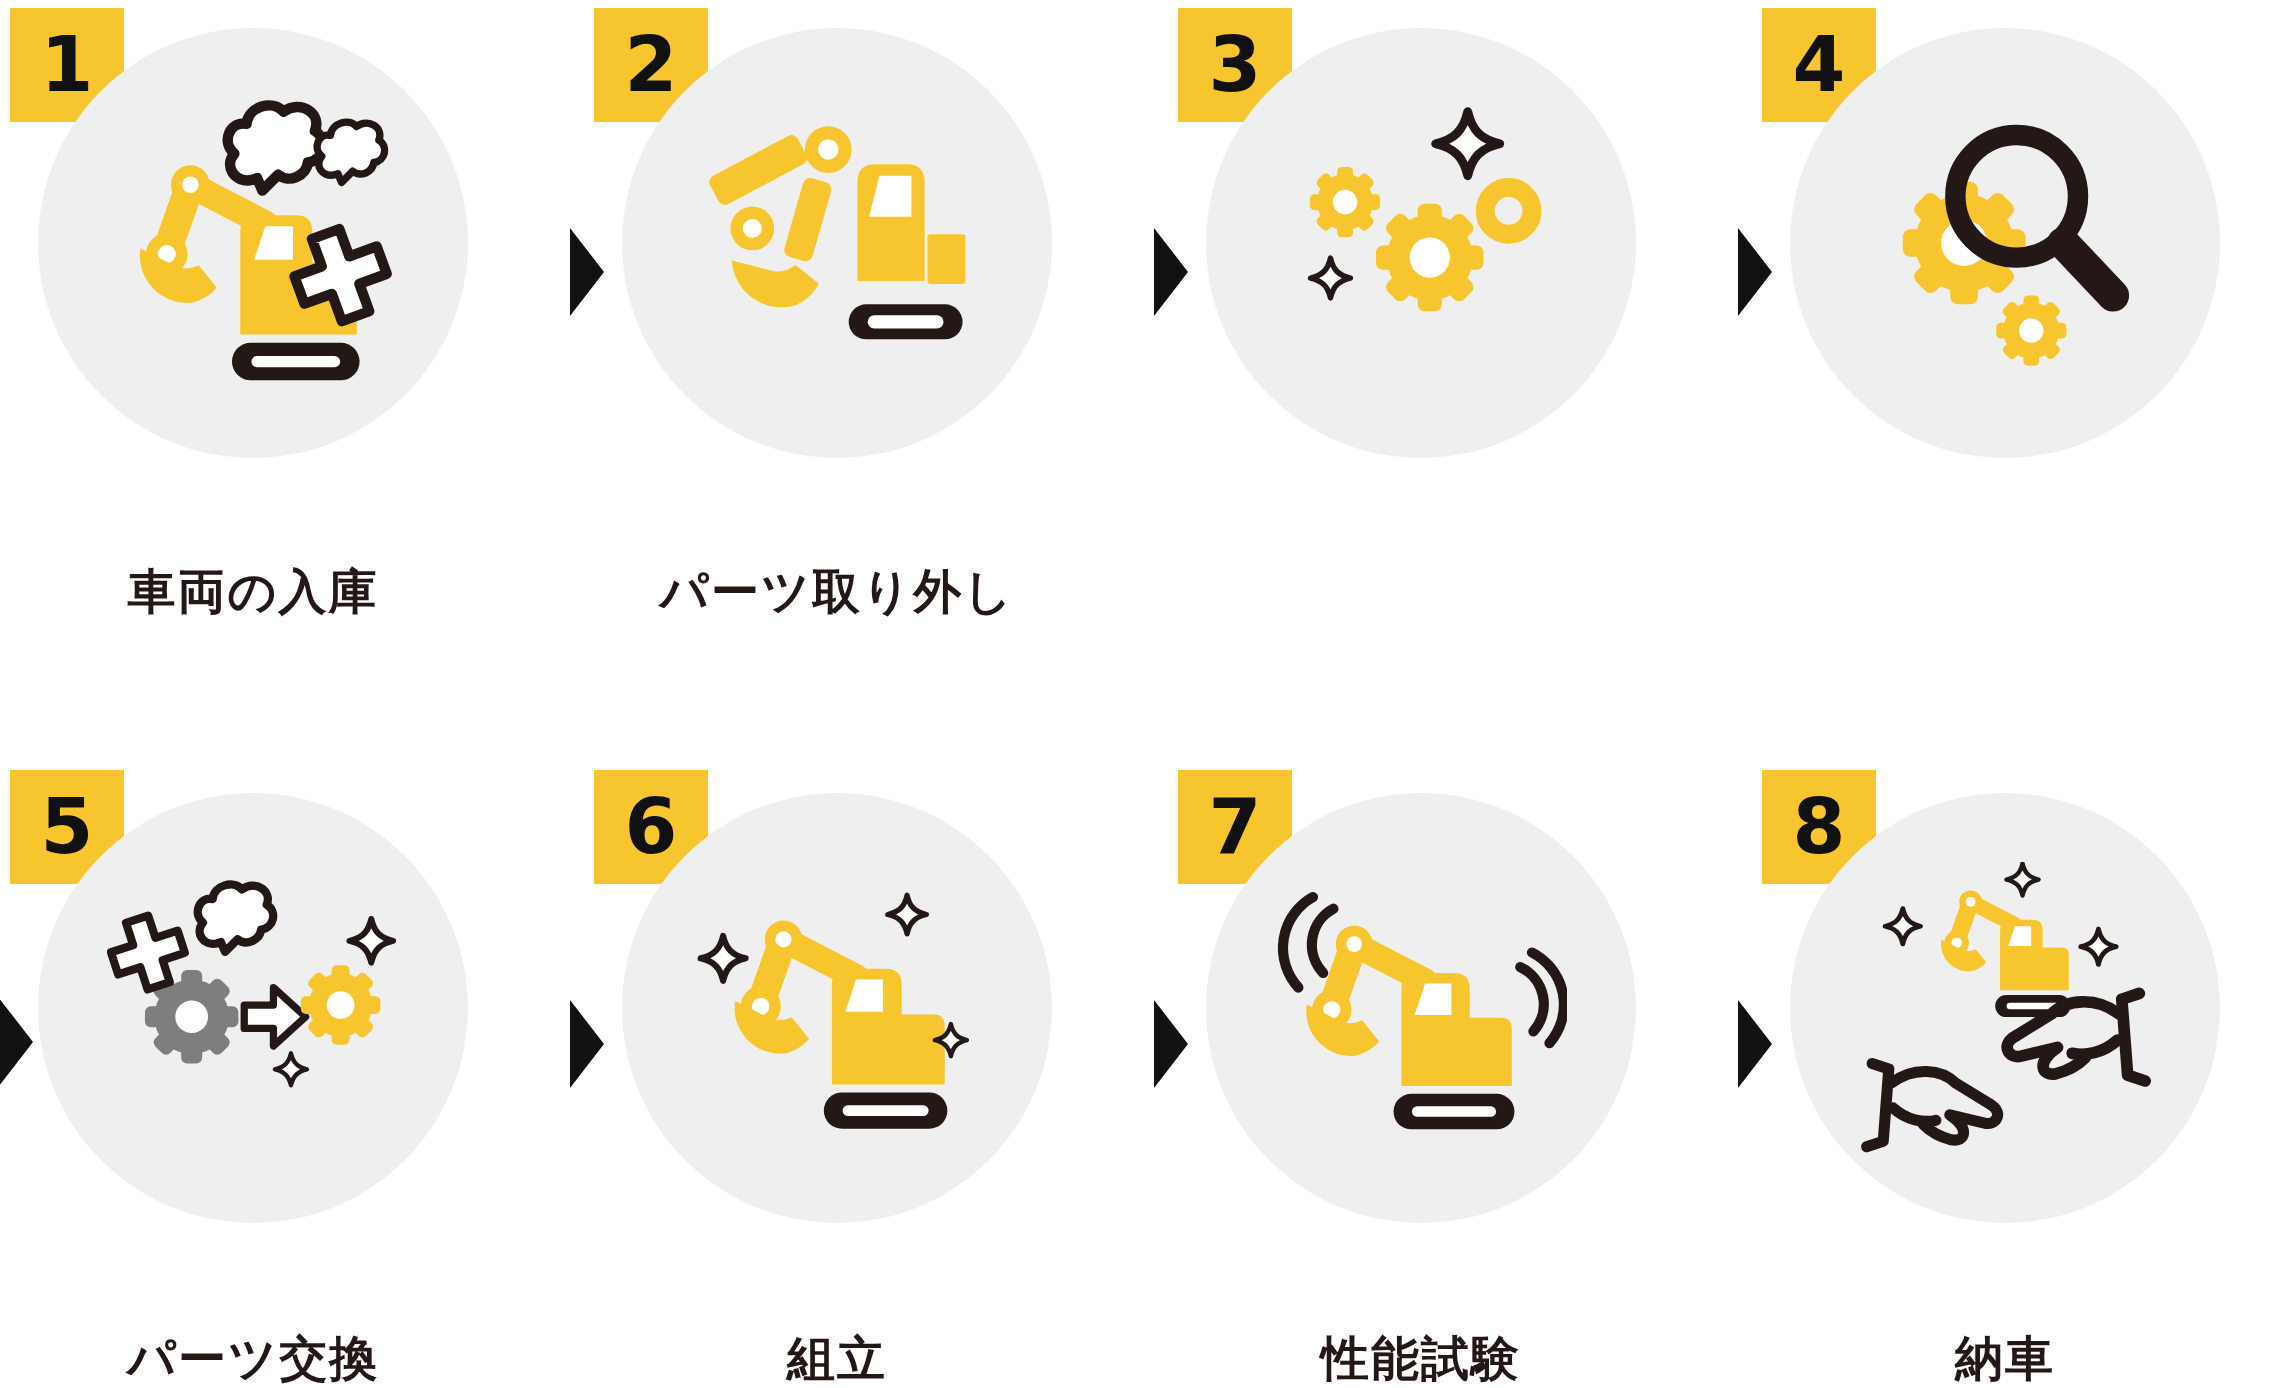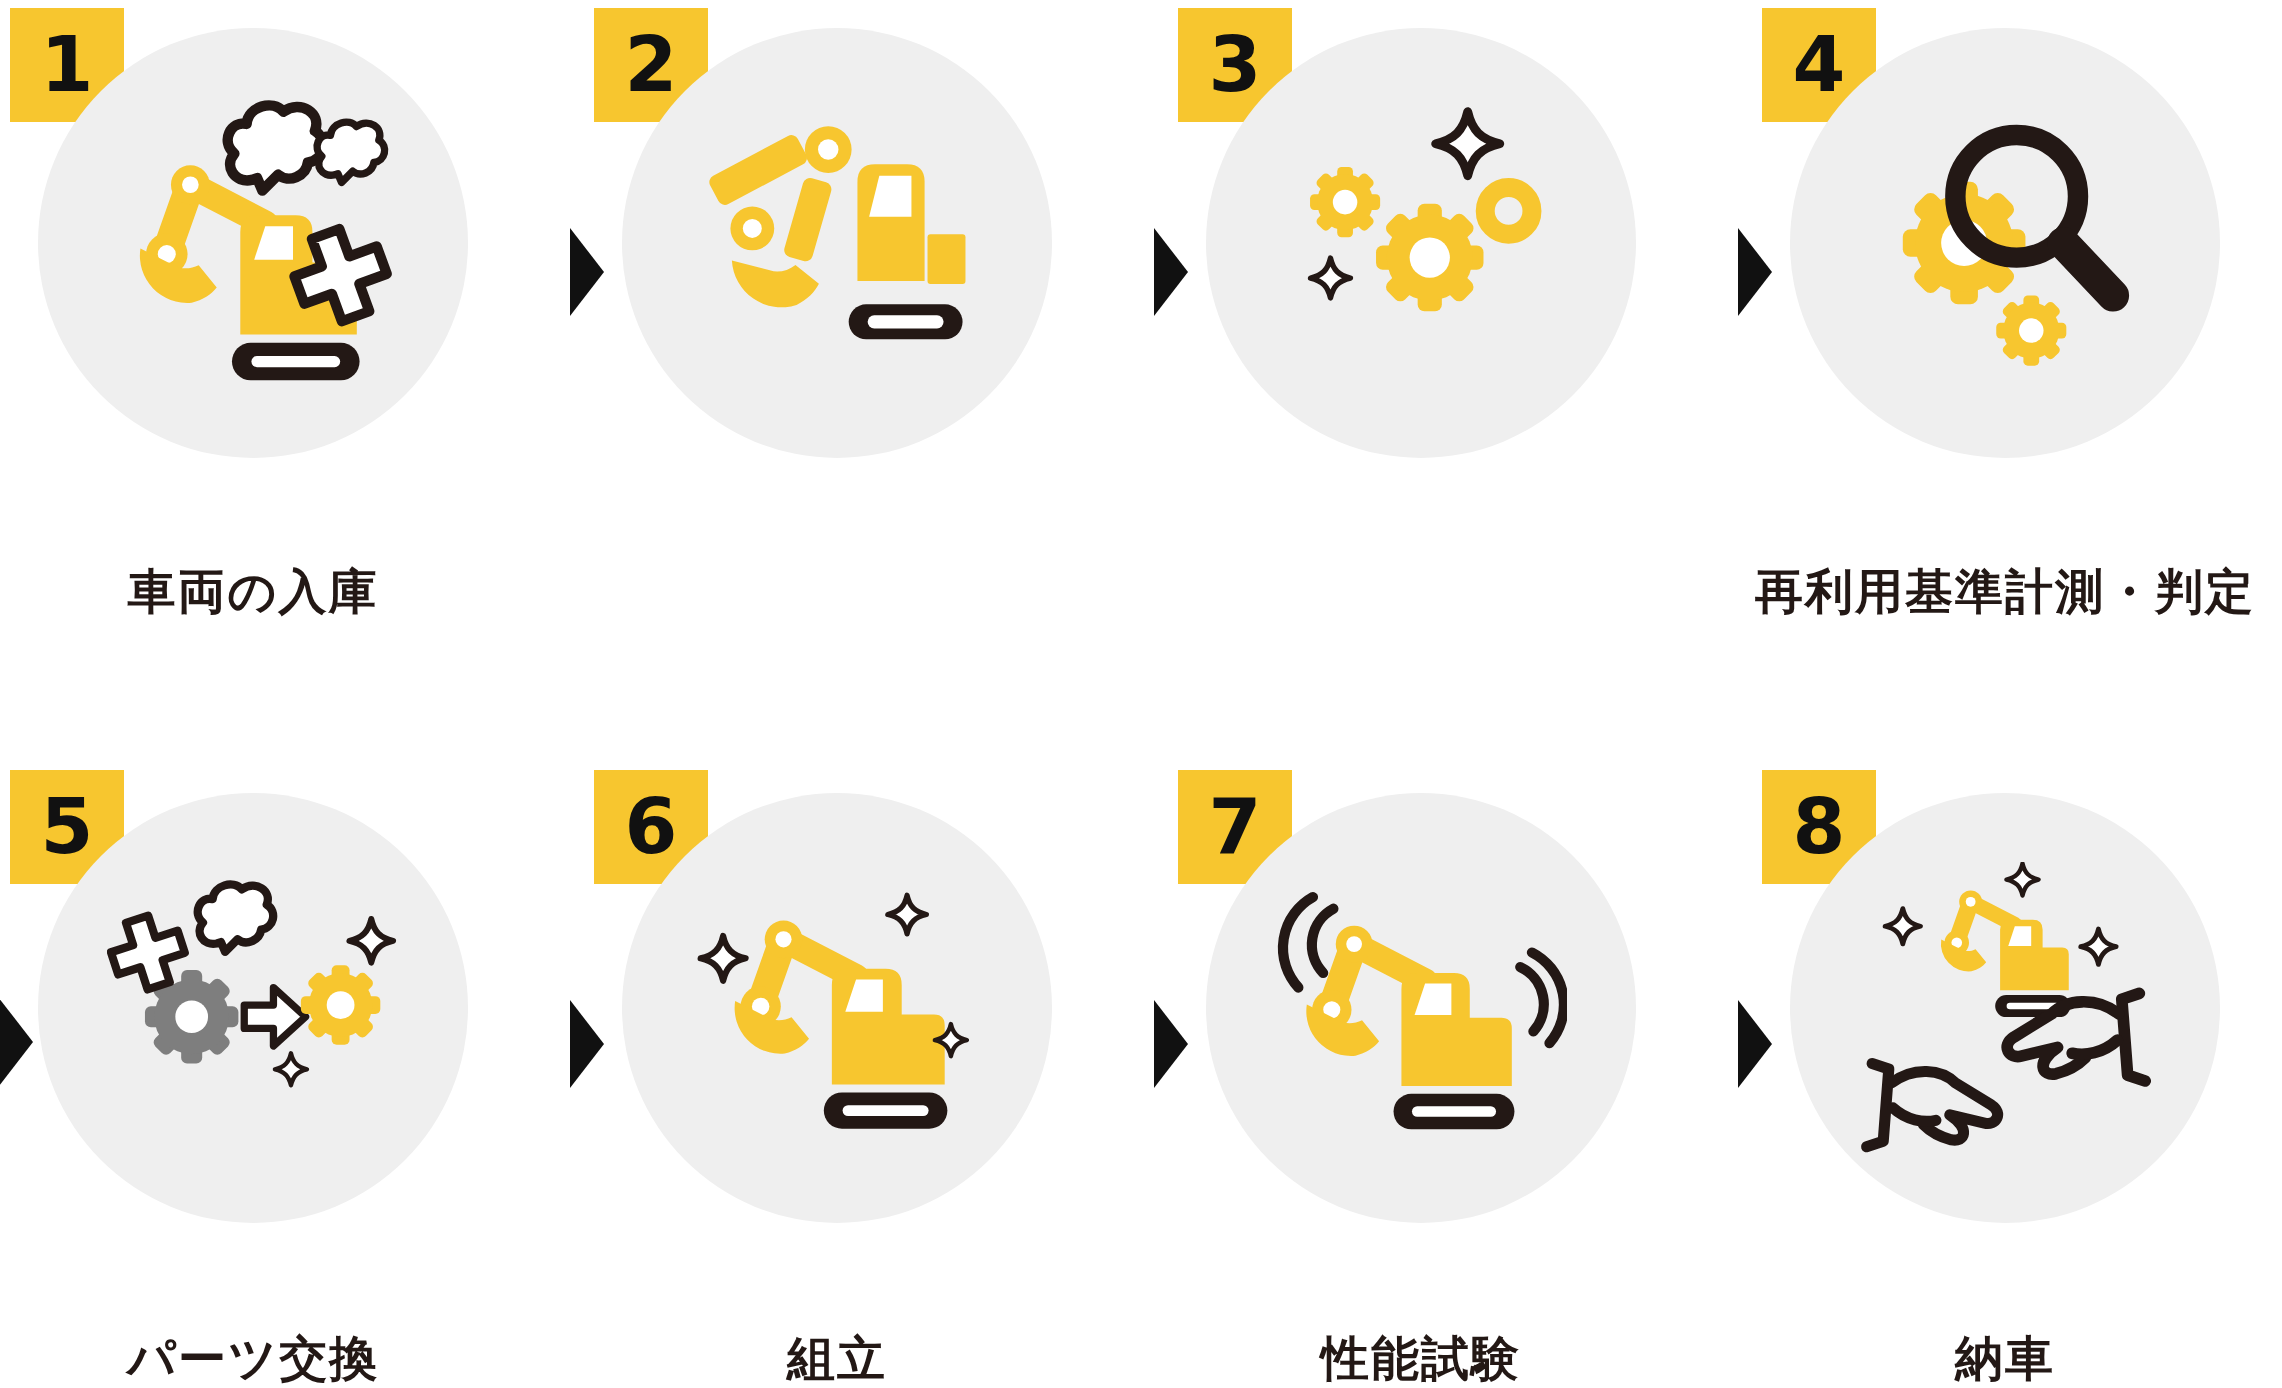--- a/index.html
+++ b/index.html
@@ -100,20 +100,21 @@
         <path d="M0,82 L0,14 Q0,2 12,2 L34,2 Q46,2 46,14 L46,82 Z" class="g-yellow"></path>
         <path d="M15,10 L37,10 L37,38 L8,38 Z" class="hole"></path>
       </g>
       <rect x="162" y="94" width="26" height="34" rx="2" class="g-yellow"></rect>
       <g transform="translate(108,142)">
         <rect width="78" height="24" rx="12" fill="#231815"></rect>
         <rect x="13" y="7.5" width="52" height="9" rx="4.5" class="hole"></rect>
       </g>
     </svg>
   </div>
+  <div class="step-label" style="left:837px;top:560px">パーツ取り外し</div>
 
   <div class="badge" style="left:1178px;top:8px">
     <span class="badge-num">3</span>
   </div>
   <div class="circle" style="left:1206px;top:28px">
     <svg viewBox="0 0 200 200">
       <g transform="translate(48,72) scale(0.6)">
           <use href="#gear" class="g-yellow"></use>
           <circle r="14" class="hole"></circle>
         </g>
@@ -137,21 +138,20 @@
           <circle r="15" class="hole"></circle>
         </g>
       <g transform="translate(118,160) scale(0.6)">
           <use href="#gear" class="g-yellow"></use>
           <circle r="14" class="hole"></circle>
         </g>
       <circle cx="108" cy="68" r="42" fill="none" stroke="#231815" stroke-width="14"></circle>
       <path d="M140,100 L174,136" stroke="#231815" stroke-width="22" stroke-linecap="round" fill="none"></path>
     </svg>
   </div>
-  <div class="step-label" style="left:2005px;top:560px">再利用基準計測・判定</div>
 
   <div class="badge" style="left:10px;top:770px">
     <span class="badge-num">5</span>
   </div>
   <div class="circle" style="left:38px;top:793px">
     <svg viewBox="0 0 200 200">
       <g transform="translate(58,106) scale(0.8)">
           <use href="#gear" class="g-gray"></use>
           <circle r="14" class="hole"></circle>
         </g>

